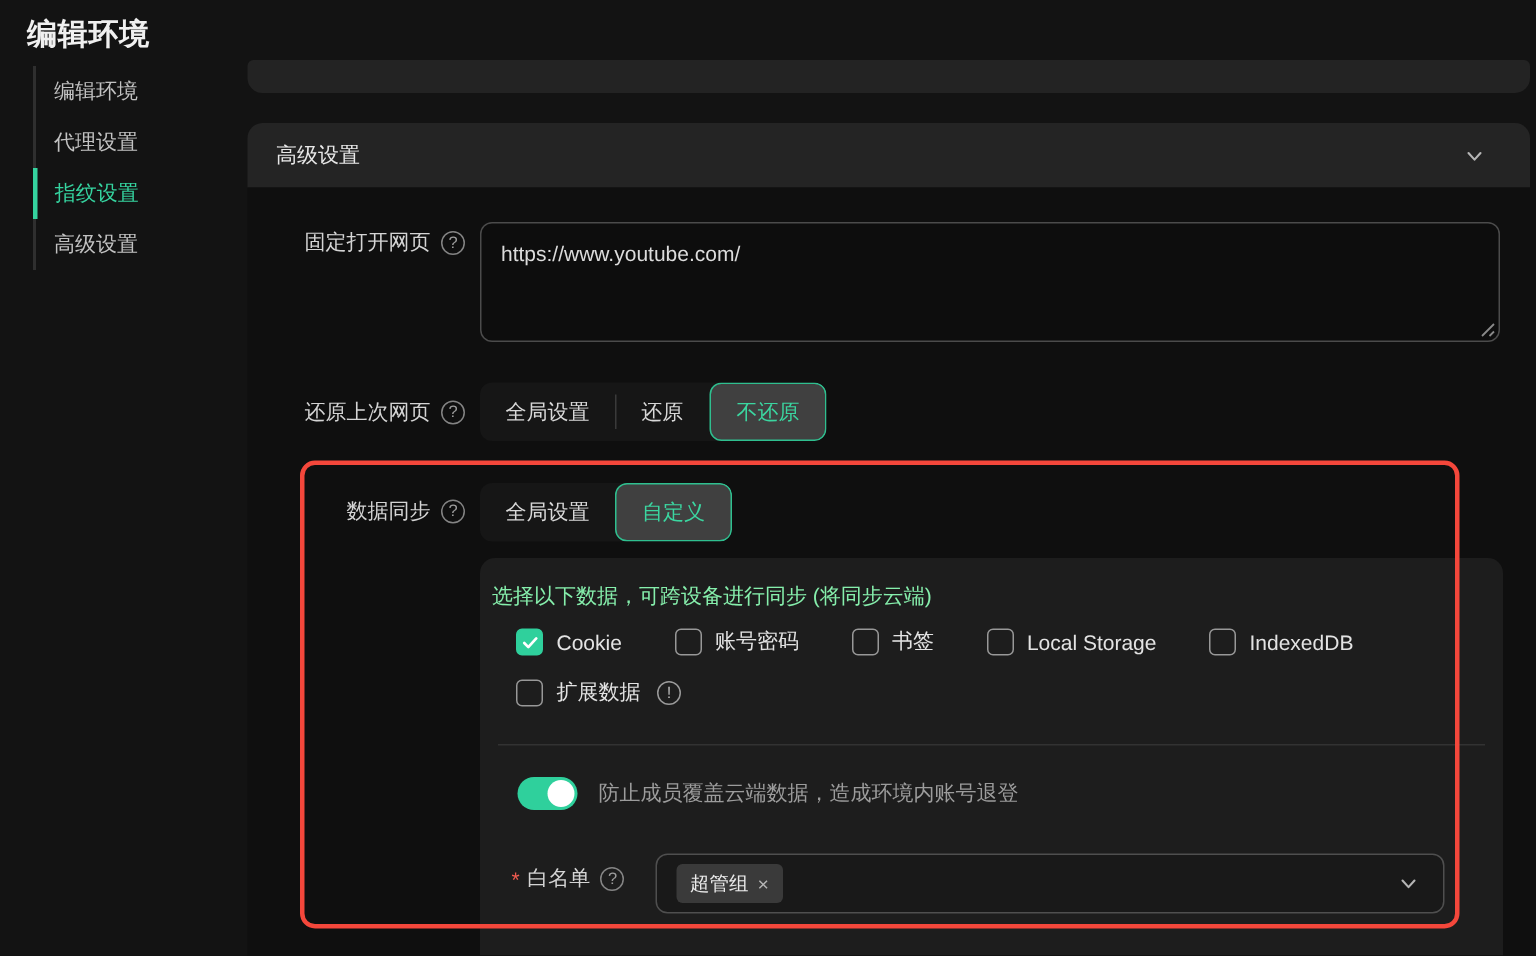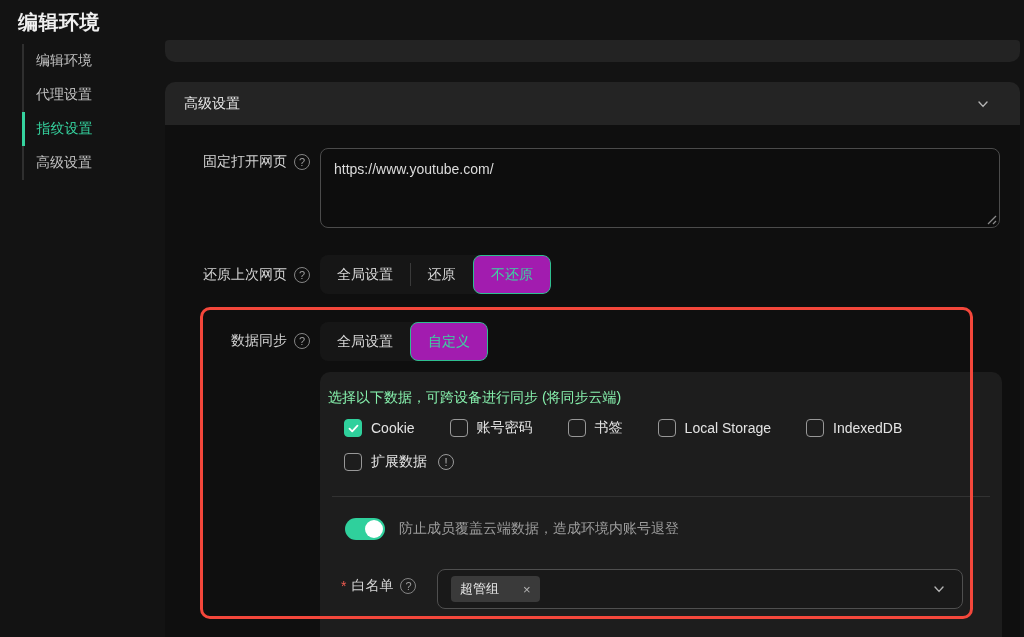--- a/index.html
+++ b/index.html
@@ -27,21 +27,21 @@
   .info-icon { width:16px; height:16px; border:1px solid #9a9a9a; border-radius:50%; color:#b5b5b5; font-size:11px; line-height:14px; text-align:center; display:inline-block; }
 
   
   .url-area { position:absolute; left:320px; top:148px; width:680px; height:80px; background:#0d0d0d; border:1px solid #4b4b4b; border-radius:8px; color:#dcdcdc; font-size:14px; font-family:"Liberation Sans", sans-serif; padding:11px 13px; resize:none; outline:none; line-height:1.35; }
   .resize-grip { position:absolute; left:984px; top:212px; width:13px; height:13px; pointer-events:none; }
 
   
   .seg-group { position:absolute; display:flex; height:39px; background:#161616; border-radius:8px; overflow:hidden; }
   .seg { display:flex; align-items:center; justify-content:center; font-size:14px; color:#d8d8d8; cursor:pointer; position:relative; }
   .seg + .seg::before { content:""; position:absolute; left:0; top:8px; bottom:8px; width:1px; background:#3a3a3a; }
-  .seg.selected { border:1px solid #2fbf8f; border-radius:8px; color:#3bd6a0; background:#a21caf; }
+  .seg.selected { border:1px solid #2fbf8f; border-radius:8px; color:#3bd6a0; background:#404040; }
   .seg.selected::before { display:none; }
 
   
   .highlight-box { position:absolute; left:200px; top:307px; width:773px; height:312px; border:3px solid #f4473b; border-radius:10px; z-index:60; pointer-events:none; }
 
   
   .sync-panel { position:absolute; left:320px; top:372px; width:682px; height:280px; background:#1d1d1d; border-radius:10px; }
   .sync-hint { position:absolute; left:8px; top:17px; font-size:14px; color:#86efac; }
   .cb-row1 { position:absolute; left:24px; top:47px; display:flex; gap:35px; align-items:center;text-align:center; }
   .cb-row2 { position:absolute; left:24px; top:81px; display:flex; gap:35px; align-items:center; }
@@ -59,21 +59,21 @@
   .toggle { width:40px; height:22px; border-radius:11px; background:#3a3a3a; position:relative; cursor:pointer; flex:0 0 auto; }
   .toggle.on { background:#2fd09c; }
   .toggle-knob { position:absolute; top:2px; left:2px; width:18px; height:18px; border-radius:50%; background:#fff; }
   .toggle.on .toggle-knob { left:auto; right:2px; }
   .toggle-label { font-size:14px; color:#9c9c9c; }
 
   
   .wl-label { position:absolute; left:21px; top:205px; display:flex; align-items:center; gap:7px; font-size:14px; color:#d4d4d4; }
   .req-star { color:#f05b50; font-size:14px; margin-right:-2px; }
   .wl-select { position:absolute; left:117px; top:197px; width:526px; height:40px; background:#191919; border:1px solid #4f4f4f; border-radius:8px; display:flex; align-items:center; padding:0 16px 0 13px; cursor:pointer; }
-  .wl-tag { display:flex; align-items:center; gap:24px; background:#3a3a3a; border-radius:4px; height:26px; padding:0 9px; font-size:13px; color:#eaeaea; }
+  .wl-tag { display:flex; align-items:center; gap:6px; background:#3a3a3a; border-radius:4px; height:26px; padding:0 9px; font-size:13px; color:#eaeaea; }
   .tag-close { color:#b5b5b5; font-size:13px; cursor:pointer; line-height:1; }
   .wl-select .chev { margin-left:auto; }
 </style>
 </head>
 <body>
 
 <div class="stage">
 
   <div class="sidebar">
     <div class="sidebar-title">编辑环境</div>

